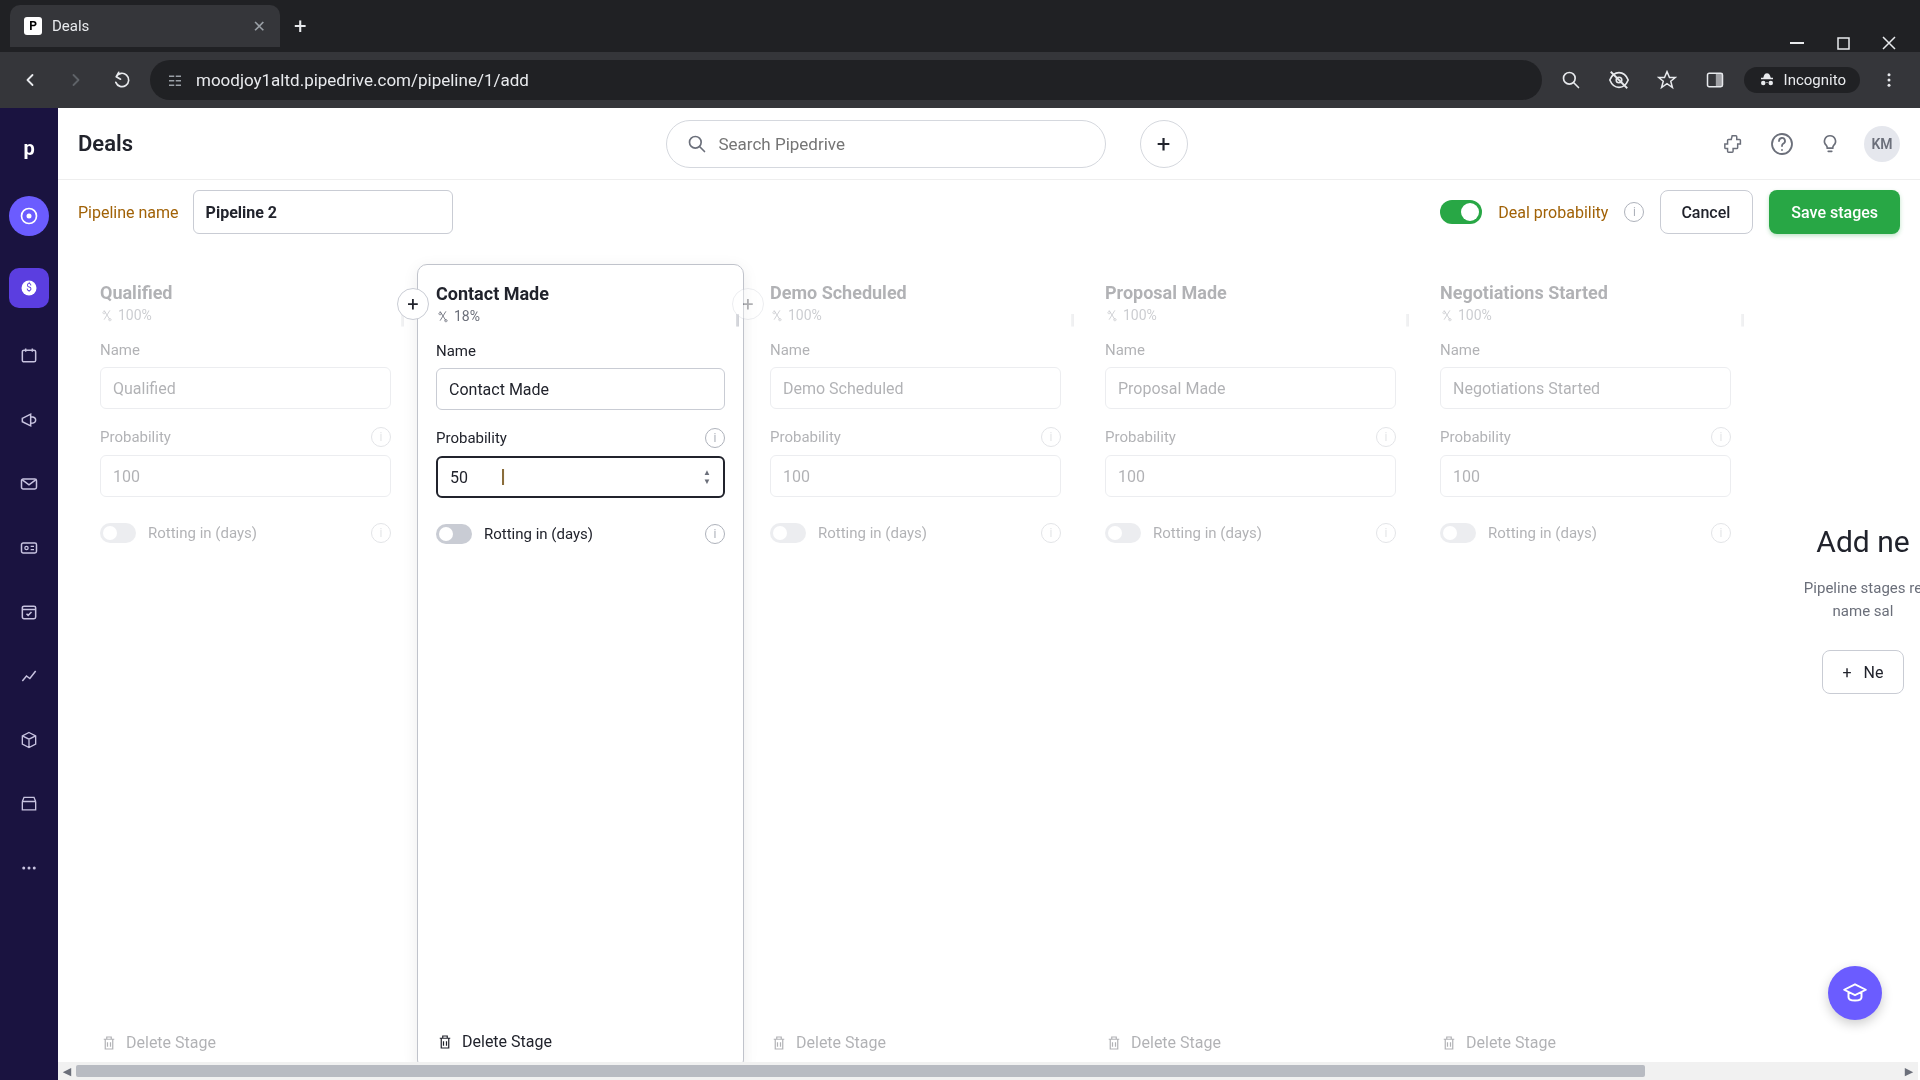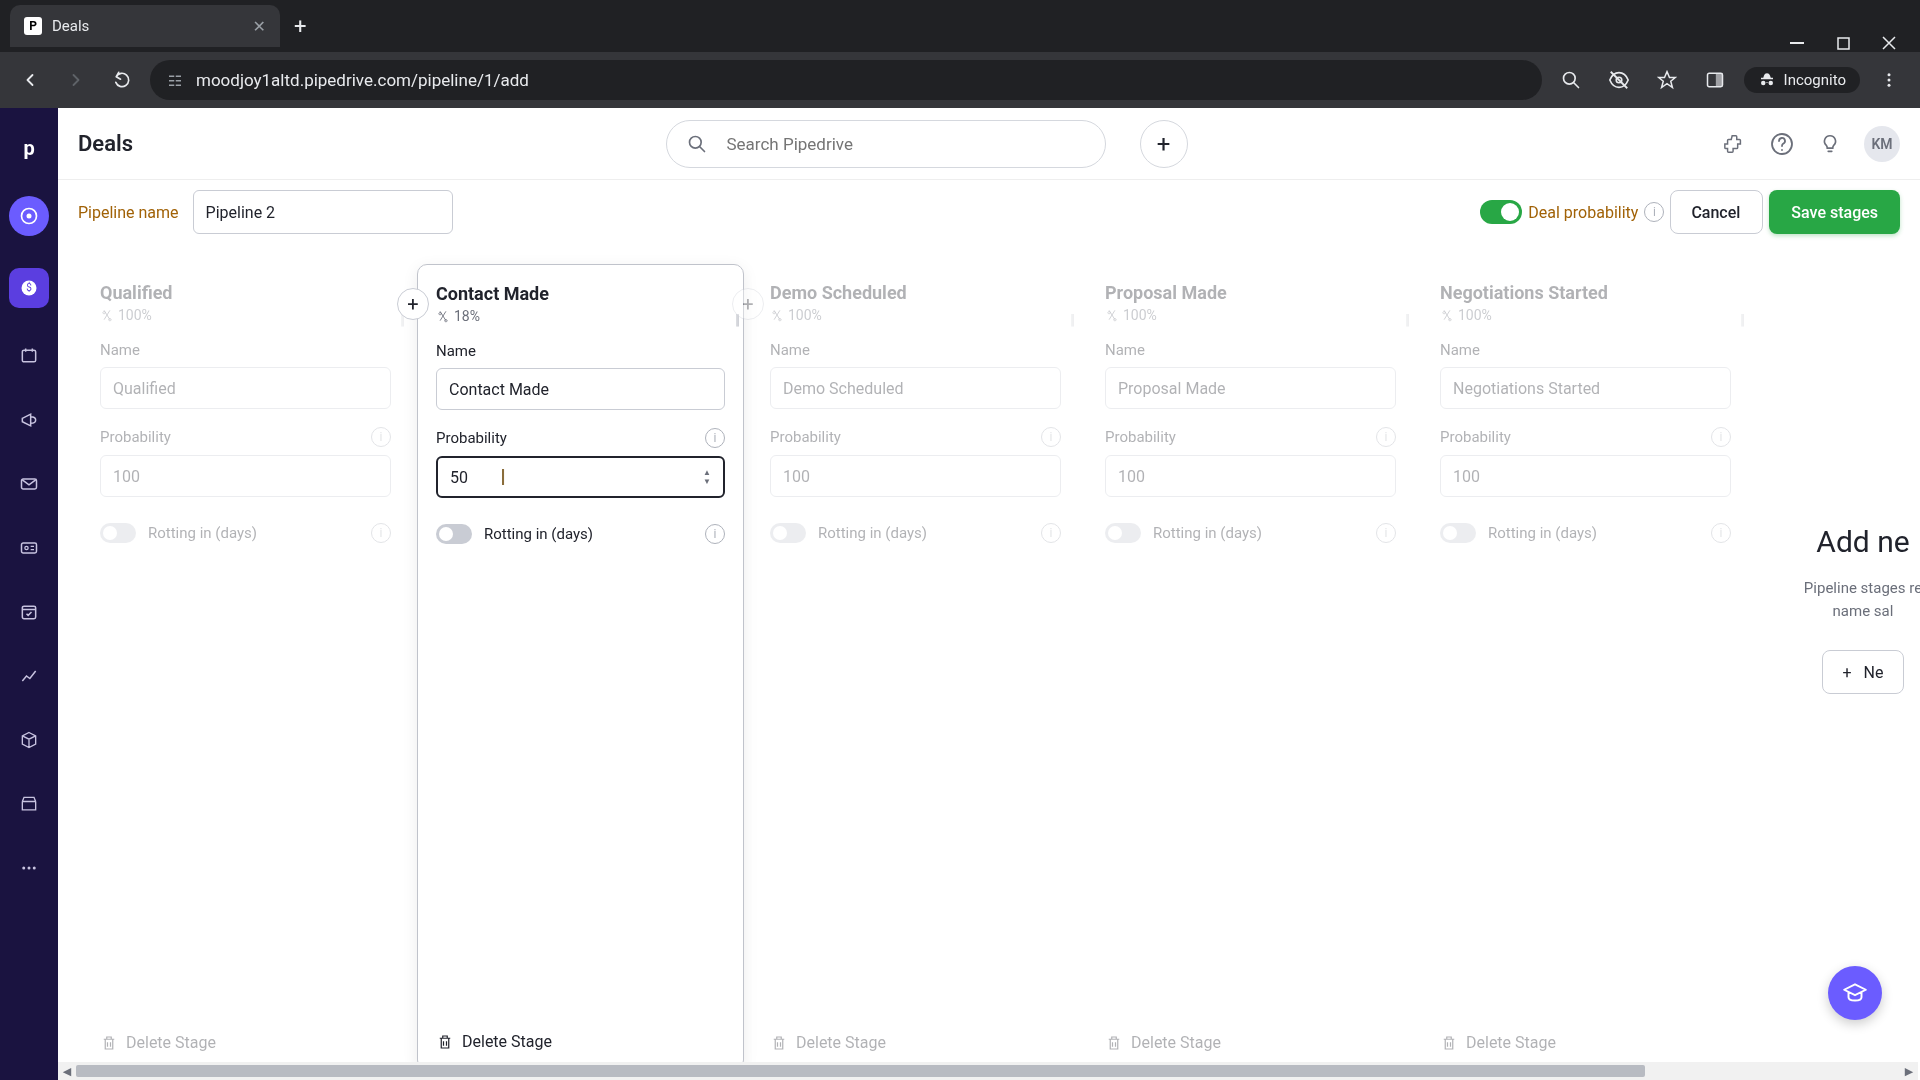--- a/index.html
+++ b/index.html
@@ -29,32 +29,32 @@
 .app { display: flex; height: calc(1080px - 52px - 56px); position: relative; }
 .sidebar { width: 58px; background: #1a1340; display: flex; flex-direction: column; align-items: center; padding-top: 24px; gap: 32px; }
 .sidebar-icon { width: 32px; height: 32px; display:flex; align-items:center; justify-content:center; color:#c8c3e0; cursor:pointer; border-radius:8px;}
 .sidebar-icon.logo { color: #fff; font-weight:bold; font-size:20px;}
 .sidebar-icon.active-target { background:#6b5cff; color:#fff; width:40px; height:40px; border-radius: 50%;}
 .sidebar-icon.selected { background:#5b3ee0; color:#fff; width:40px; height:40px; border-radius:10px;}
 
 .main { flex: 1; display: flex; flex-direction: column; overflow: hidden; position: relative;}
 .app-topbar { height: 72px; display: flex; align-items: center; padding: 0 20px; border-bottom: 1px solid #eee; gap: 20px; }
 .page-title { font-size: 22px; font-weight: 600; color: #21232c; }
-.search-box { margin-left: auto; width: 440px; height: 48px; border: 1px solid #d5d8de; border-radius: 28px; display: flex; align-items: center; padding: 0 20px; gap: 20px; color: #6b6f7a; font-size: 17px;}
+.search-box { margin-left: auto; width: 440px; height: 48px; border: 1px solid #d5d8de; border-radius: 28px; display: flex; align-items: center; padding: 0 20px; gap: 12px; color: #6b6f7a; font-size: 17px;}
 .search-box input { border:none; outline:none; flex:1; font-size:17px; color:#21232c; background:transparent;}
 .plus-circle { width: 48px; height: 48px; border: 1px solid #d5d8de; border-radius: 50%; display:flex; align-items:center; justify-content:center; font-size:24px; color:#21232c; cursor:pointer; margin-left: 14px;}
 .topbar-right-icons { margin-left: auto; display:flex; align-items:center; gap: 20px; }
 .topbar-icon { width:28px; height:28px; display:flex; align-items:center; justify-content:center; color:#6b6f7a; cursor:pointer;}
 .avatar-badge { width:36px; height:36px; border-radius:50%; background:#e5e7ed; color:#6b6f7a; display:flex; align-items:center; justify-content:center; font-size:14px; font-weight:600;}
 
 .config-bar { height: 64px; display: flex; align-items: center; padding: 0 20px; gap: 14px; }
 .field-label { font-size: 16px; color: #a16207; }
 .text-input { height: 44px; border: 1px solid #c9ccd4; border-radius: 6px; padding: 0 12px; font-size: 16px; color:#21232c; outline:none; }
-.text-input.pipeline-name { width: 260px; }
-.config-right { margin-left: auto; display:flex; align-items:center; gap: 6px;}
+.text-input.pipeline-name { width: 260px; font-weight: bold; }
+.config-right { margin-left: auto; display:flex; align-items:center; gap: 16px;}
 .toggle { width: 42px; height: 24px; background:#28a745; border-radius: 12px; position: relative; cursor:pointer;}
 .toggle::after { content:""; position:absolute; width:18px; height:18px; background:#fff; border-radius:50%; top:3px; right:3px;}
 .info-circle { width:20px; height:20px; border:1.5px solid #aeb2bb; border-radius:50%; display:inline-flex; align-items:center; justify-content:center; font-size:12px; color:#aeb2bb; cursor:pointer;}
 .btn { height: 44px; padding: 0 22px; border-radius: 8px; font-size: 16px; font-weight: 500; cursor:pointer; display:flex; align-items:center; border:none;}
 .btn-cancel { background:#fff; border:1px solid #c9ccd4; color:#21232c;padding-left:20px;}
 .btn-save { background:#28a745; color:#fff; box-shadow: 0 2px 4px rgba(40,167,69,0.3);}
 
 .stages-scroll { flex:1; overflow-x:auto; padding: 20px 20px 10px 20px; position:relative;}
 .stages-row { display: flex; gap: 0; height: 100%;}
 .stage-col { width: 335px; flex-shrink:0; display:flex; flex-direction:column; position:relative; padding: 0 4px;}

